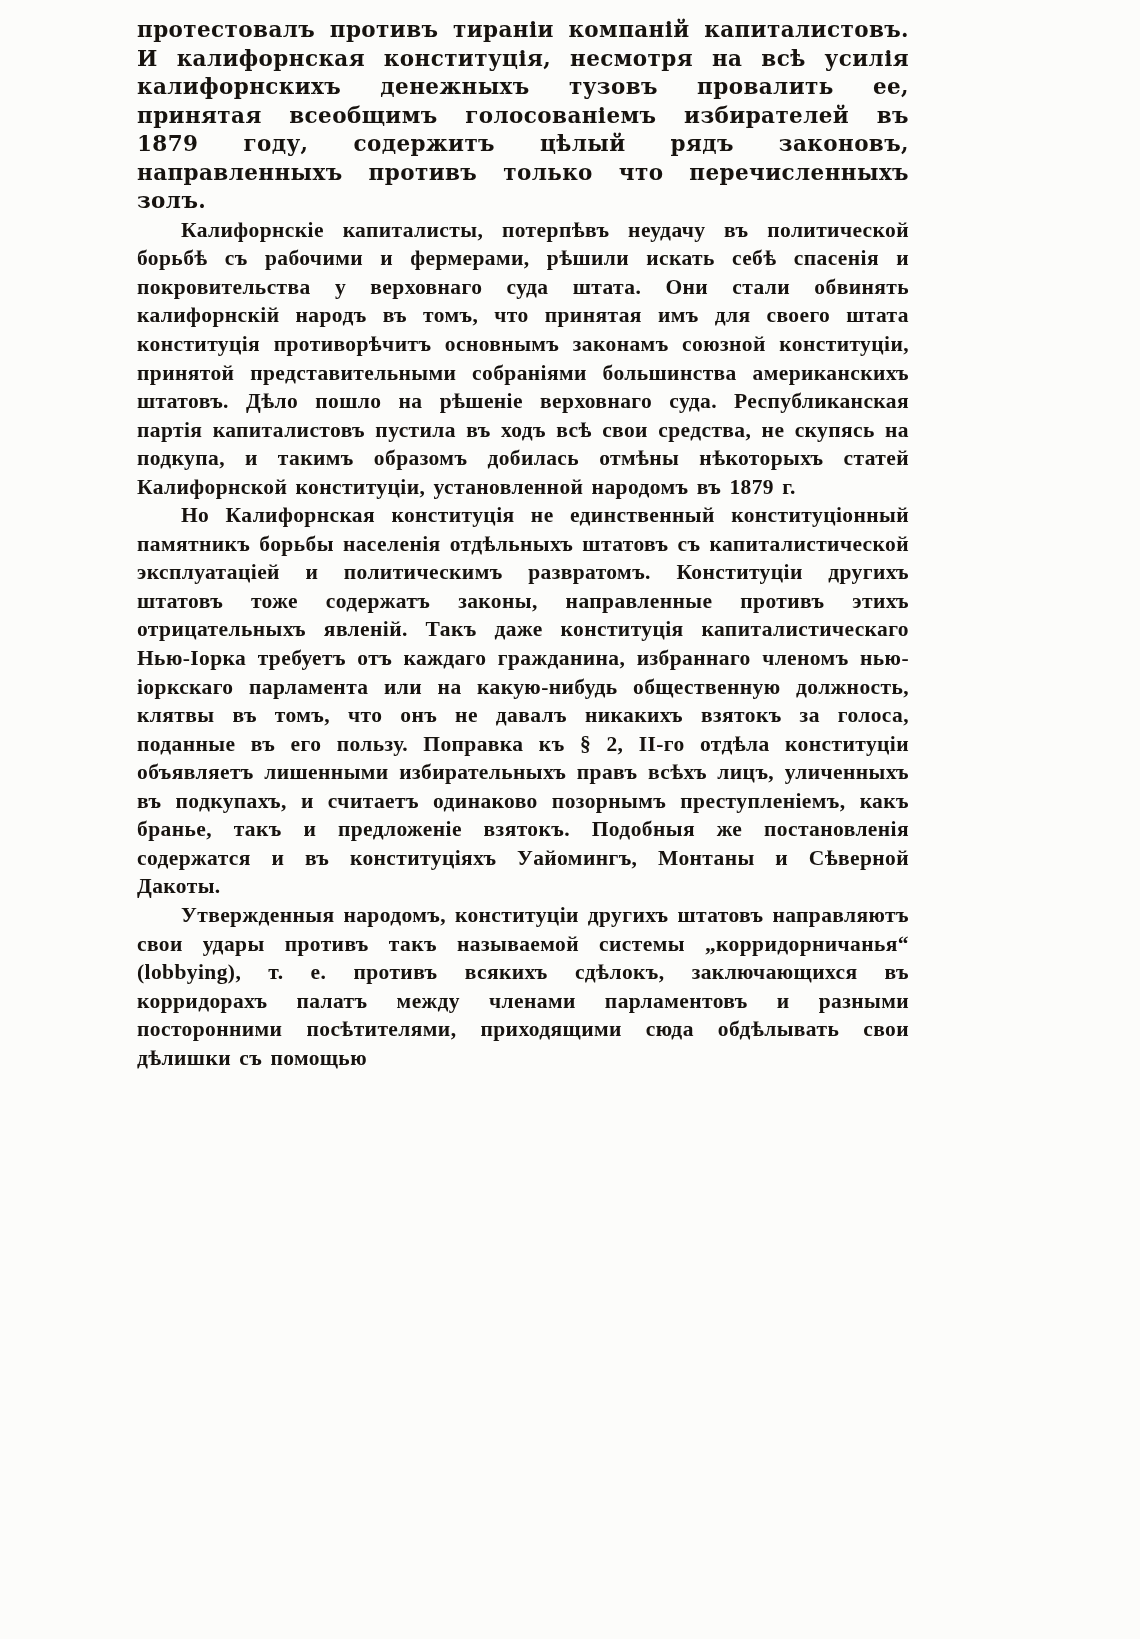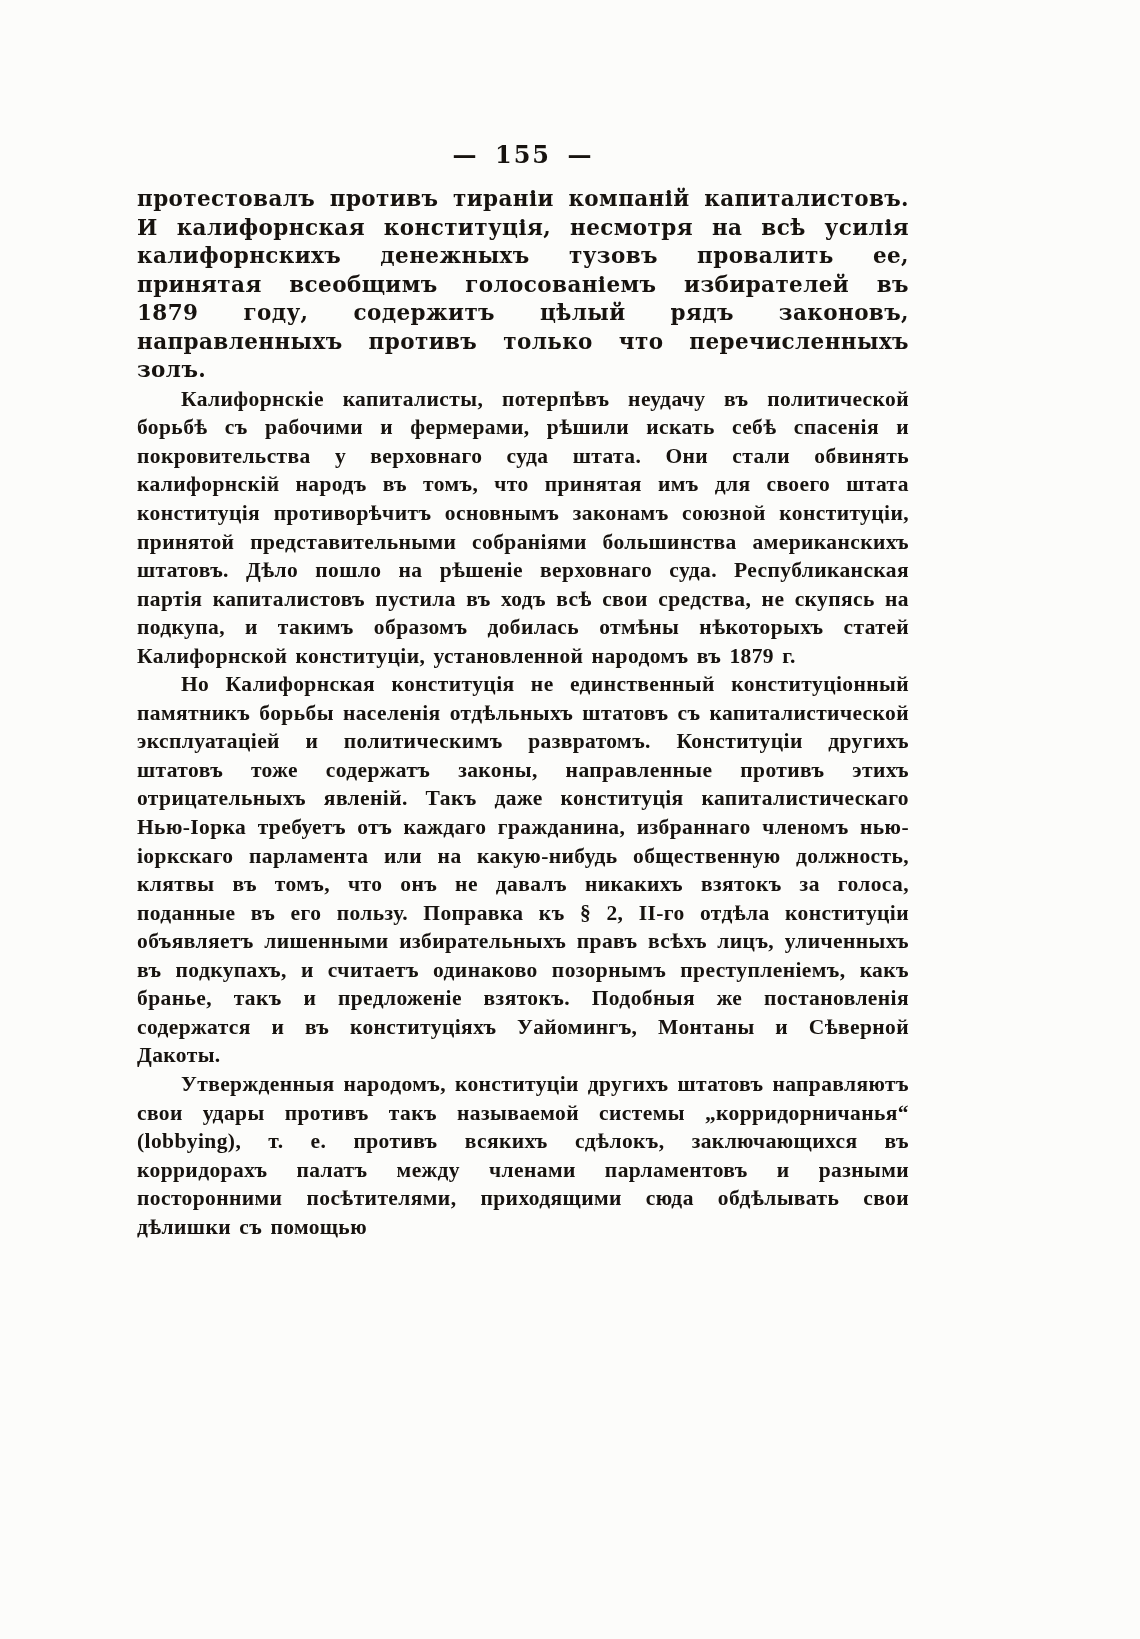--- a/index.html
+++ b/index.html
@@ -43,21 +43,20 @@
   }
   .body-text p.indent {
     text-indent: 44px;
     font-family: Liberation Serif, serif;
   }
 </style>
 </head>
 <body>
 
 <div class="scan-page">
-  <div class="page-number">— 155 —</div>
 
   <div class="body-text">
     <p>протестовалъ противъ тираніи компаній капиталистовъ. И калифорнская конституція, несмотря на всѣ усилія калифорнскихъ денежныхъ тузовъ провалить ее, принятая всеобщимъ голосованіемъ избирателей въ 1879 году, содержитъ цѣлый рядъ законовъ, направленныхъ противъ только что перечисленныхъ золъ.</p>
     <p class="indent">Калифорнскіе капиталисты, потерпѣвъ неудачу въ политической борьбѣ съ рабочими и фермерами, рѣшили искать себѣ спасенія и покровительства у верховнаго суда штата. Они стали обвинять калифорнскій народъ въ томъ, что принятая имъ для своего штата конституція противорѣчитъ основнымъ законамъ союзной конституціи, принятой представительными собраніями большинства американскихъ штатовъ. Дѣло пошло на рѣшеніе верховнаго суда. Республиканская партія капиталистовъ пустила въ ходъ всѣ свои средства, не скупясь на подкупа, и такимъ образомъ добилась отмѣны нѣкоторыхъ статей Калифорнской конституціи, установленной народомъ въ 1879 г.</p>
     <p class="indent">Но Калифорнская конституція не единственный конституціонный памятникъ борьбы населенія отдѣльныхъ штатовъ съ капиталистической эксплуатаціей и политическимъ развратомъ. Конституціи другихъ штатовъ тоже содержатъ законы, направленные противъ этихъ отрицательныхъ явленій. Такъ даже конституція капиталистическаго Нью-Іорка требуетъ отъ каждаго гражданина, избраннаго членомъ нью-іоркскаго парламента или на какую-нибудь общественную должность, клятвы въ томъ, что онъ не давалъ никакихъ взятокъ за голоса, поданные въ его пользу. Поправка къ § 2, II-го отдѣла конституціи объявляетъ лишенными избирательныхъ правъ всѣхъ лицъ, уличенныхъ въ подкупахъ, и считаетъ одинаково позорнымъ преступленіемъ, какъ бранье, такъ и предложеніе взятокъ. Подобныя же постановленія содержатся и въ конституціяхъ Уайомингъ, Монтаны и Сѣверной Дакоты.</p>
     <p class="indent">Утвержденныя народомъ, конституціи другихъ штатовъ направляютъ свои удары противъ такъ называемой системы „корридорничанья“ (lobbying), т. е. противъ всякихъ сдѣлокъ, заключающихся въ корридорахъ палатъ между членами парламентовъ и разными посторонними посѣтителями, приходящими сюда обдѣлывать свои дѣлишки съ помощью</p>
   </div>
 </div>
 
 </body></html>

